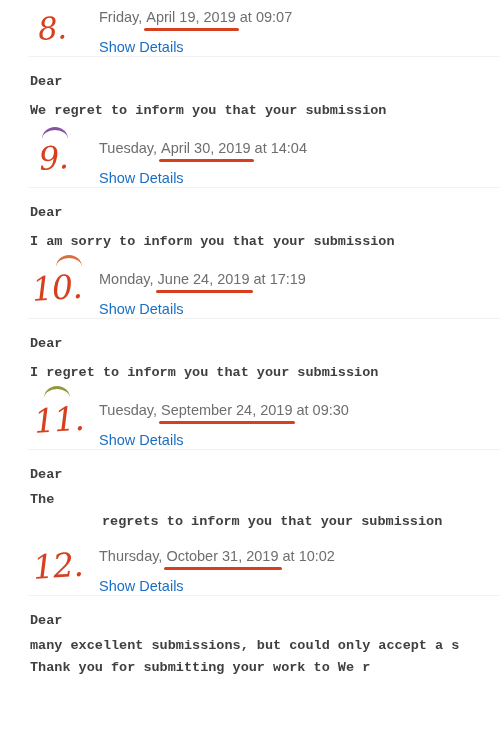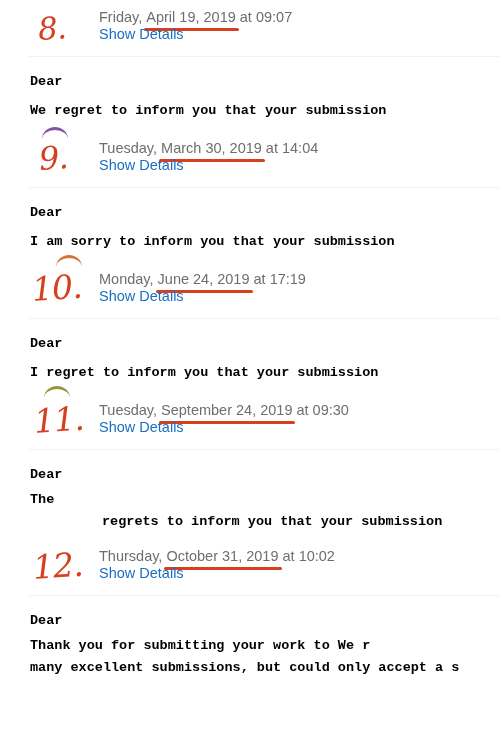--- a/index.html
+++ b/index.html
@@ -57,40 +57,40 @@
   .dpart{position:relative;display:inline-block;}
   .dunder{
     position:absolute;
     left:-2px;right:-3px;bottom:-6px;
     height:3px;
     background:#d6401f;
     border-radius:2px;
   }
   .details{
     position:absolute;
-    left:99px;top:26px;
+    left:99px;top:39px;
     font-size:14.5px;
     color:#1a6fc4;
     cursor:pointer;
     white-space:nowrap;
   }
 
   .rule{
     height:1px;
     background:#f2f2f2;
     margin-left:28px;
   }
 
   .body{
     padding:10px 0 6px 30px;
     font-family:"Liberation Mono","DejaVu Sans Mono",monospace;
     font-weight:bold;
     font-size:13.5px;
     line-height:29px;
-    color:#000000;
+    color:#404040;
     white-space:nowrap;
   }
   .body.tight{line-height:21px;}
   .redact{
     display:inline-block;
     background:#ffffff;
     color:transparent;
     user-select:none;
   }
   .line{display:block;}
@@ -117,21 +117,21 @@
       <span class="line">We regret to inform you that your submission</span>
     </div>
   </div>
 
   <div class="entry">
     <div class="hdr">
       <div class="numeral n9">9.</div>
       <div class="arc" style="left:42px;top:-4px;color:#7b3f98;"></div>
       <div class="datewrap">
         <span class="dateline">
-          <span>Tuesday, </span><span class="dpart"><span>March 30, 2019</span><span class="dunder"></span></span><span> at 14:04</span>
+          <span>Tuesday, </span><span class="dpart"><span>April 30, 2019</span><span class="dunder"></span></span><span> at 14:04</span>
         </span>
       </div>
       <div class="details">Show Details</div>
     </div>
     <div class="rule"></div>
     <div class="body">
       <span class="line"><span>Dear</span><span class="redact">&nbsp;&nbsp;&nbsp;&nbsp;&nbsp;&nbsp;&nbsp;&nbsp;&nbsp;&nbsp;</span></span>
       <span class="line">I am sorry to inform you that your submission</span>
     </div>
   </div>
@@ -179,18 +179,18 @@
       <div class="datewrap">
         <span class="dateline">
           <span>Thursday, </span><span class="dpart"><span>October 31, 2019</span><span class="dunder"></span></span><span> at 10:02</span>
         </span>
       </div>
       <div class="details">Show Details</div>
     </div>
     <div class="rule"></div>
     <div class="body">
       <span class="line"><span>Dear</span><span class="redact">&nbsp;&nbsp;&nbsp;&nbsp;&nbsp;&nbsp;&nbsp;&nbsp;&nbsp;&nbsp;</span></span>
+      <span class="line" style="line-height:22px;">many excellent submissions, but could only accept a s</span>
       <span class="line" style="line-height:22px;">Thank you for submitting your work to               We r</span>
-      <span class="line" style="line-height:22px;">many excellent submissions, but could only accept a s</span>
     </div>
   </div>
 
 </div>
 
 </body></html>

